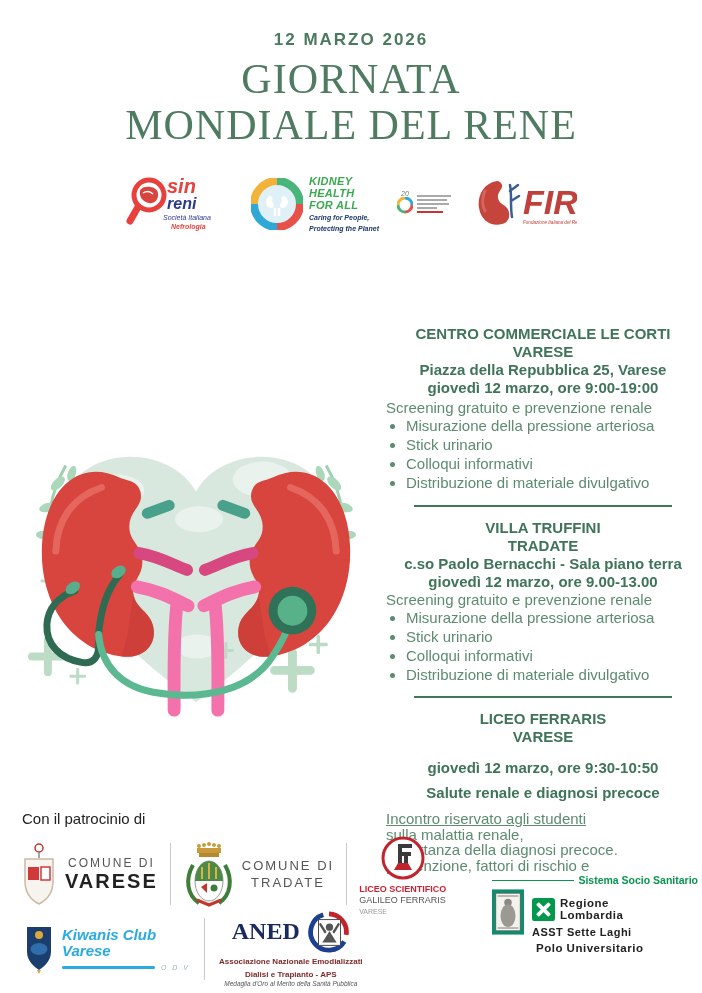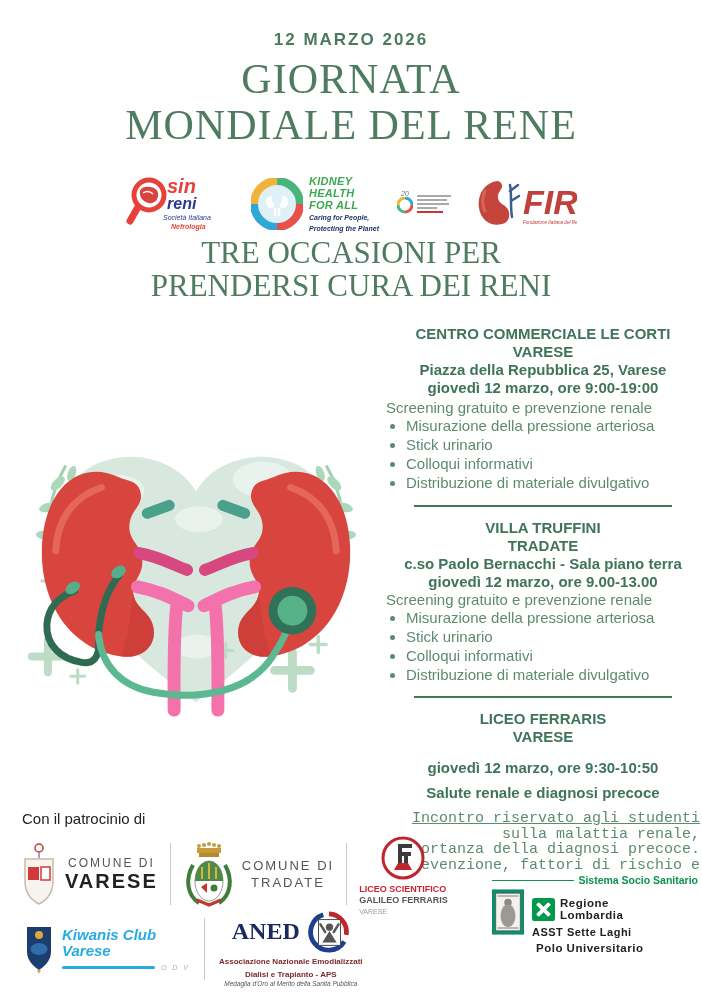--- a/index.html
+++ b/index.html
@@ -27,34 +27,34 @@
     font-family:"Liberation Serif",serif;font-size:31px;line-height:33px;color:#4f7b61;}
   
   .events{position:absolute;left:386px;top:325px;width:314px;color:#5d8b70;font-size:15px;}
   .ev-title{font-weight:700;color:#40745a;text-align:center;line-height:18px;}
   .ev-bold{font-weight:700;color:#40745a;text-align:center;line-height:18px;}
   .ev-lead{text-align:left;line-height:17px;margin-top:2px;}
   .events ul{list-style:disc;margin:3px 0 0;padding-left:20px;text-align:left;}
   .events li{margin-bottom:4.5px;line-height:14.5px;}
   .divider{border:none;border-top:2px solid #3f7757;width:258px;margin:14px auto 12px;}
   .underline{text-decoration:underline;}
-  .ev3-lines{text-align:right;line-height:15.5px;font-family:Liberation Mono, monospace;}
+  .ev3-lines{text-align:left;line-height:15.5px;}
   
   .patro-label{position:absolute;left:22px;top:810px;font-size:15px;color:#222;}
   .patro-row1{position:absolute;left:20px;top:836px;height:76px;display:flex;align-items:center;gap:12px;}
   .patro-row2{position:absolute;left:24px;top:914px;height:70px;display:flex;align-items:center;gap:14px;}
   .vsep{width:1px;background:#c9c9c9;height:62px;}
   .crest-text{display:flex;flex-direction:column;align-items:center;color:#3d3d3d;}
   .ct-small{font-size:12px;letter-spacing:2px;color:#555;}
   .ct-big{font-size:20px;font-weight:700;letter-spacing:2px;color:#222;}
   .ct-trad{font-size:13px;letter-spacing:2px;color:#555;line-height:17px;}
   .liceo{display:flex;align-items:center;gap:0;flex-direction:column;}
   .liceo-text{display:flex;flex-direction:column;line-height:11px;}
   .lt1{font-size:9px;font-weight:700;color:#d11f2f;}
-  .lt2{font-size:9px;font-weight:700;color:#555;}
+  .lt2{font-size:9px;font-weight:400;color:#555;}
   .lt3{font-size:7px;color:#999;}
   .kiwanis{display:flex;align-items:center;gap:8px;font-style:italic;}
   .kiw-col{display:flex;flex-direction:column;width:128px;}
   .kiw-name{font-size:15px;font-weight:700;color:#29abe2;line-height:16px;}
   .kiw-line-row{display:flex;align-items:center;gap:6px;margin-top:5px;}
   .kiw-line{flex:1;height:3px;background:#29abe2;border-radius:2px;}
   .kiw-odv{font-size:7px;letter-spacing:2px;color:#9fb3bd;}
   .aned{display:flex;flex-direction:column;align-items:center;}
   .aned-top{display:flex;align-items:center;gap:8px;}
   .aned-name{font-family:"Liberation Serif",serif;font-size:24px;font-weight:700;color:#1b2a5e;}
@@ -138,24 +138,20 @@
 
     <svg width="100" height="54" viewBox="0 0 100 54">
       <path d="M20 4 C6 6 0 20 2 31 C4 44 15 50 25 47 C33 45 34 36 30 31 C27 27 22 27 21 21 C20 15 26 12 25 8 C24 5 22 4 20 4 Z" fill="#c5453d"></path>
       <path d="M8 14 C5 20 5 28 8 34" stroke="#d8655c" stroke-width="3" fill="none" stroke-linecap="round"></path>
       <path d="M33 8 C35 18 33 28 35 40 M33 14 L41 8 M34 24 L42 19" stroke="#3c5d94" stroke-width="2.5" fill="none" stroke-linecap="round"></path>
       <text x="46" y="37" font-size="34" font-weight="bold" fill="#c0413c">FIR</text>
       <text x="46" y="47" font-size="4.6" fill="#c0413c">Fondazione Italiana del Rene ETS</text>
     </svg>
   </div>
 
-  <div class="subtitle">
-    <div>TRE OCCASIONI PER</div>
-    <div>PRENDERSI CURA DEI RENI</div>
-  </div>
 
   <svg style="position:absolute;left:2px;top:396px" width="388" height="338" viewBox="0 0 390 340">
 
     <path d="M195 96 C168 48 78 46 57 112 C42 162 92 232 195 308 C298 232 348 162 333 112 C312 46 222 48 195 96 Z" fill="#d9e8de"></path>
     <ellipse cx="115" cy="95" rx="28" ry="16" fill="#e9f2ec"></ellipse>
     <ellipse cx="262" cy="84" rx="30" ry="18" fill="#e9f2ec"></ellipse>
     <ellipse cx="86" cy="160" rx="18" ry="28" fill="#e9f2ec"></ellipse>
     <ellipse cx="302" cy="162" rx="16" ry="26" fill="#e9f2ec"></ellipse>
     <ellipse cx="198" cy="124" rx="24" ry="13" fill="#e9f2ec"></ellipse>
     <ellipse cx="196" cy="252" rx="22" ry="12" fill="#e9f2ec"></ellipse>

